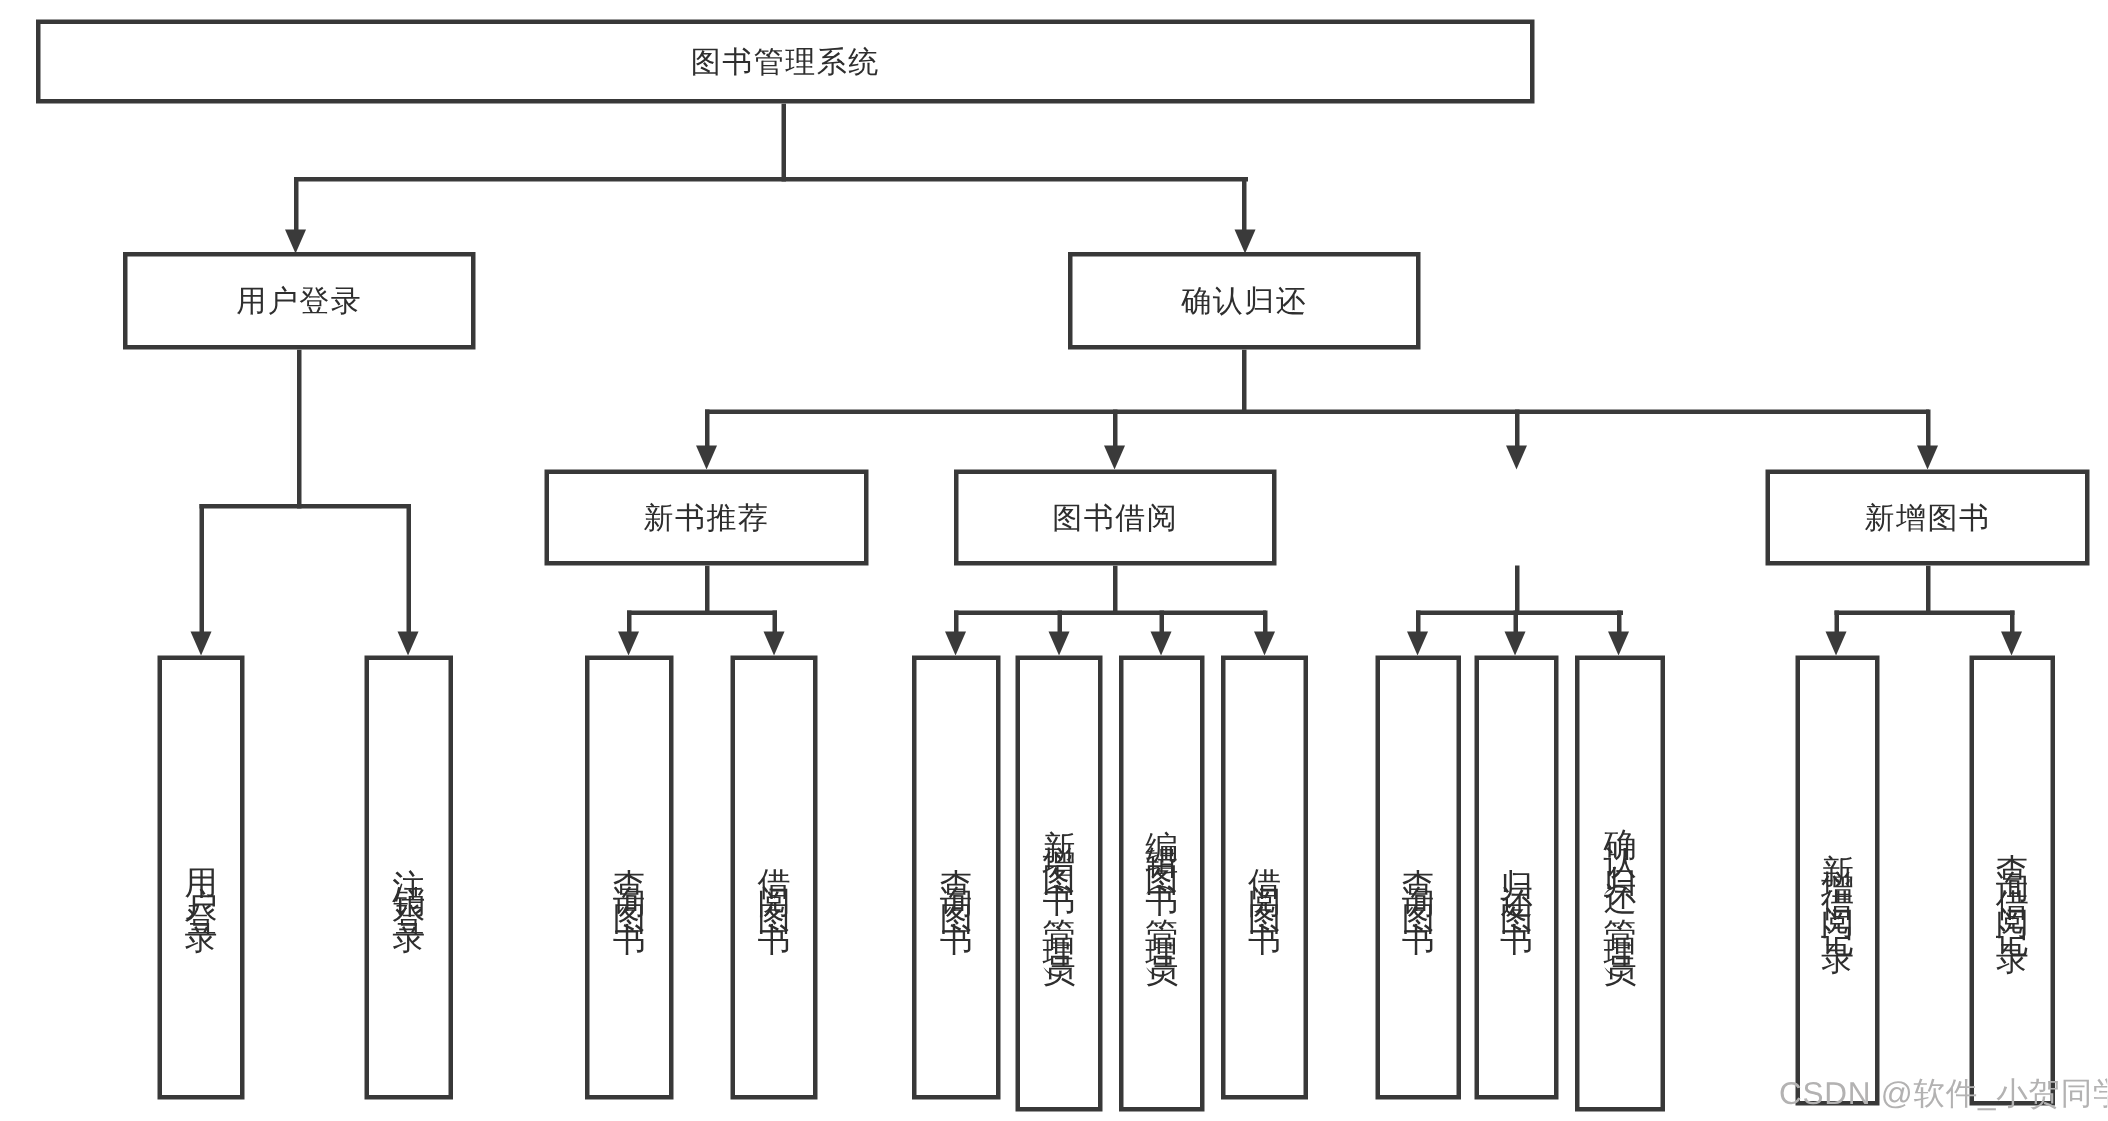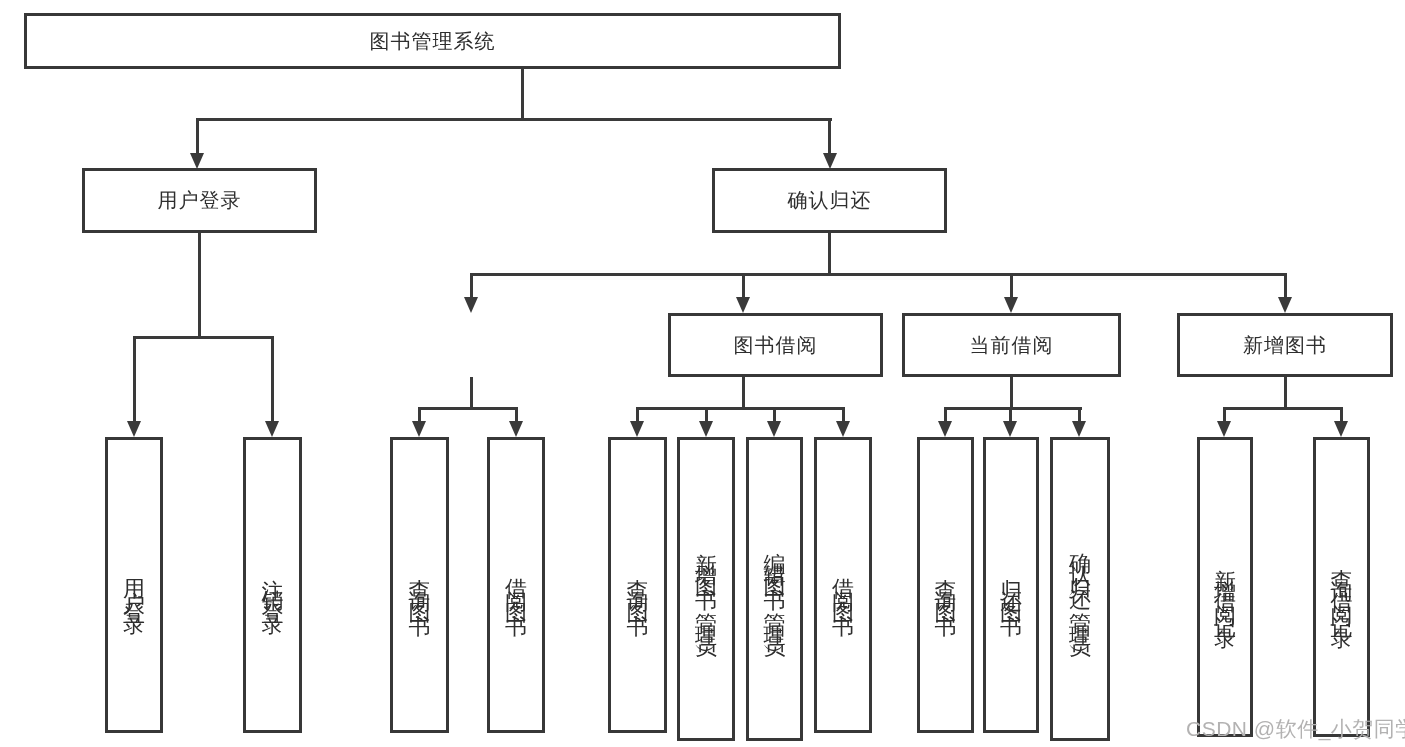--- a/index.html
+++ b/index.html
@@ -86,36 +86,36 @@
       <div class="arrowhead" style="left: 699px; top: 421px;"></div>
       <div class="arrowhead" style="left: 767px; top: 421px;"></div>
       <div class="arrowhead" style="left: 836px; top: 421px;"></div>
       <div class="arrowhead" style="left: 938px; top: 421px;"></div>
       <div class="arrowhead" style="left: 1003px; top: 421px;"></div>
       <div class="arrowhead" style="left: 1072px; top: 421px;"></div>
       <div class="arrowhead" style="left: 1217px; top: 421px;"></div>
       <div class="arrowhead" style="left: 1334px; top: 421px;"></div>
     </div>
 
-  <div class="node hbox" style="left:24px;top:13px;width:817px;height:56px;">
+  <div class="node hbox" style="left:24px;top:13px;width:999px;height:56px;">
     <span>图书管理系统</span>
   </div>
 
   <div class="node hbox" style="left:82px;top:168px;width:235px;height:65px;">
     <span>用户登录</span>
   </div>
   <div class="node hbox" style="left:712px;top:168px;width:235px;height:65px;">
     <span>确认归还</span>
   </div>
 
-  <div class="node hbox" style="left:668px;top:313px;width:215px;height:64px;">
+  <div class="node hbox" style="left:363px;top:313px;width:216px;height:64px;">
+    <span>新书推荐</span>
+  </div>
+  <div class="node hbox" style="left:636px;top:313px;width:215px;height:64px;">
     <span>图书借阅</span>
-  </div>
-  <div class="node hbox" style="left:902px;top:313px;width:219px;height:64px;">
-    <span>当前借阅</span>
   </div>
   <div class="node hbox" style="left:1177px;top:313px;width:216px;height:64px;">
     <span>新增图书</span>
   </div>
 
   <div class="node vbox" style="left:105px;width:58px;">
     <span>用户登录</span>
   </div>
   <div class="node vbox" style="left:243px;width:59px;">
     <span>注销登录</span>

